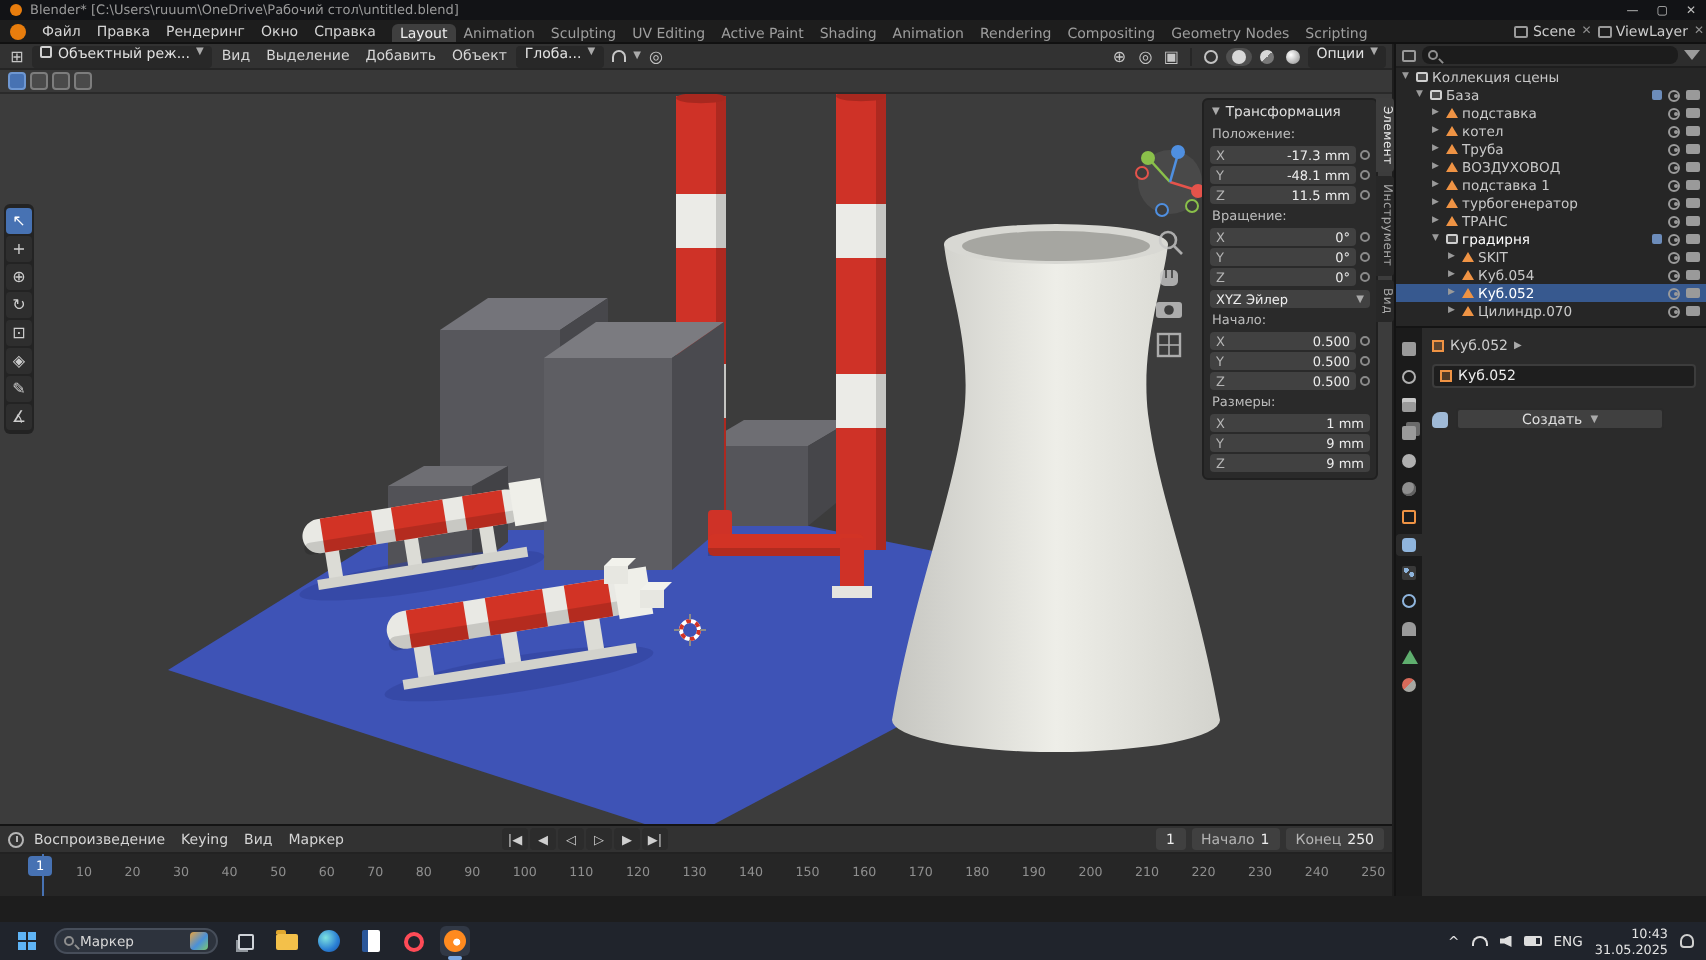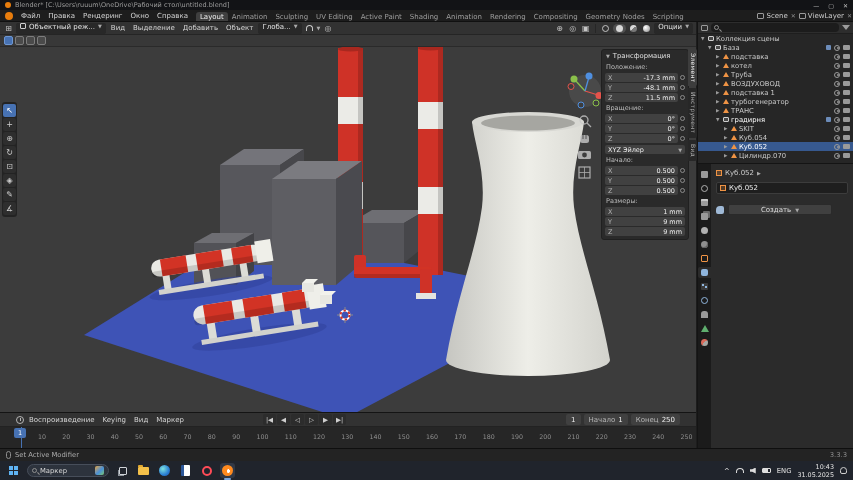--- a/index.html
+++ b/index.html
@@ -126,21 +126,21 @@
   .orange-cube { width:6px; height:6px; border:1px solid #ef9344; background:rgba(239,147,68,.25); flex:none; }
   .name-field { margin-top:4px; display:flex; align-items:center; gap:3px; background:#1e1e1e;
     border:1px solid #3c3c3c; border-radius:2px; height:12px; padding:0 3px; color:#ececec; }
   .add-row { margin-top:10px; display:flex; align-items:center; gap:4px; }
   .wrench-icon { width:8px; height:8px; background:#9fb9d6; border-radius:50% 2px 2px 2px; flex:none; }
   .add-btn { width:104px; height:11px; background:#404040; border:1px solid #2a2a2a; border-radius:2px;
     display:flex; align-items:center; justify-content:center; gap:4px; color:#dedede; }
 
   
   .timeline { position:absolute; left:0; top:412px; width:696px; height:36px; background:#2a2a2a; border-top:1px solid #141414; }
-  .tl-header { height:14px; background:#323232; border-bottom:1px solid #222; display:flex; align-items:center; gap:2px; padding:0 16px; font-size:7px; }
+  .tl-header { height:14px; background:#323232; border-bottom:1px solid #222; display:flex; align-items:center; gap:2px; padding:0 4px; font-size:7px; }
   .clock-icon { width:8px; height:8px; border:1px solid #b5b5b5; border-radius:50%; position:relative; flex:none; }
   .clock-icon::after { content:''; position:absolute; left:3px; top:1px; width:1px; height:3px; background:#b5b5b5; }
   .pb-group { display:flex; gap:1px; margin-left:74px; }
   .pb { width:13px; height:11px; display:flex; align-items:center; justify-content:center; color:#cfcfcf; font-size:6.5px; background:#2c2c2c; border-radius:2px; }
   .tl-right { margin-left:auto; display:flex; gap:3px; align-items:center; }
   .tl-num { background:#404040; border-radius:2px; height:11px; display:flex; align-items:center; gap:3px; padding:0 5px; color:#ededed; }
   .tl-num .lbl { color:#b5b5b5; }
   .tl-ruler { position:relative; height:21px; background:#262626; }
   .ticks { position:absolute; left:38px; right:3px; top:6px; display:flex; justify-content:space-between; font-size:6.3px; color:#8f8f8f; }
   .playhead-line { position:absolute; left:21px; top:0; bottom:0; width:1px; background:#4772b3; }
@@ -804,25 +804,20 @@
           <span>220</span>
           <span>230</span>
           <span>240</span>
           <span>250</span>
         </div>
       <div class="playhead-line"></div>
       <div class="playhead-tag">1</div>
     </div>
   </div>
 
-  <div class="statusbar">
-    <span class="mouse-icon"></span>
-    <span>Set Active Modifier</span>
-    <span class="sb-version">3.3.3</span>
-  </div>
 
   <div class="taskbar">
     <span class="task-icon">
         <span class="start-icon"></span>
       </span>
     <span class="search-pill">
       <span class="mag"></span>
       <span>Маркер</span>
       <span class="search-img"></span>
     </span>

